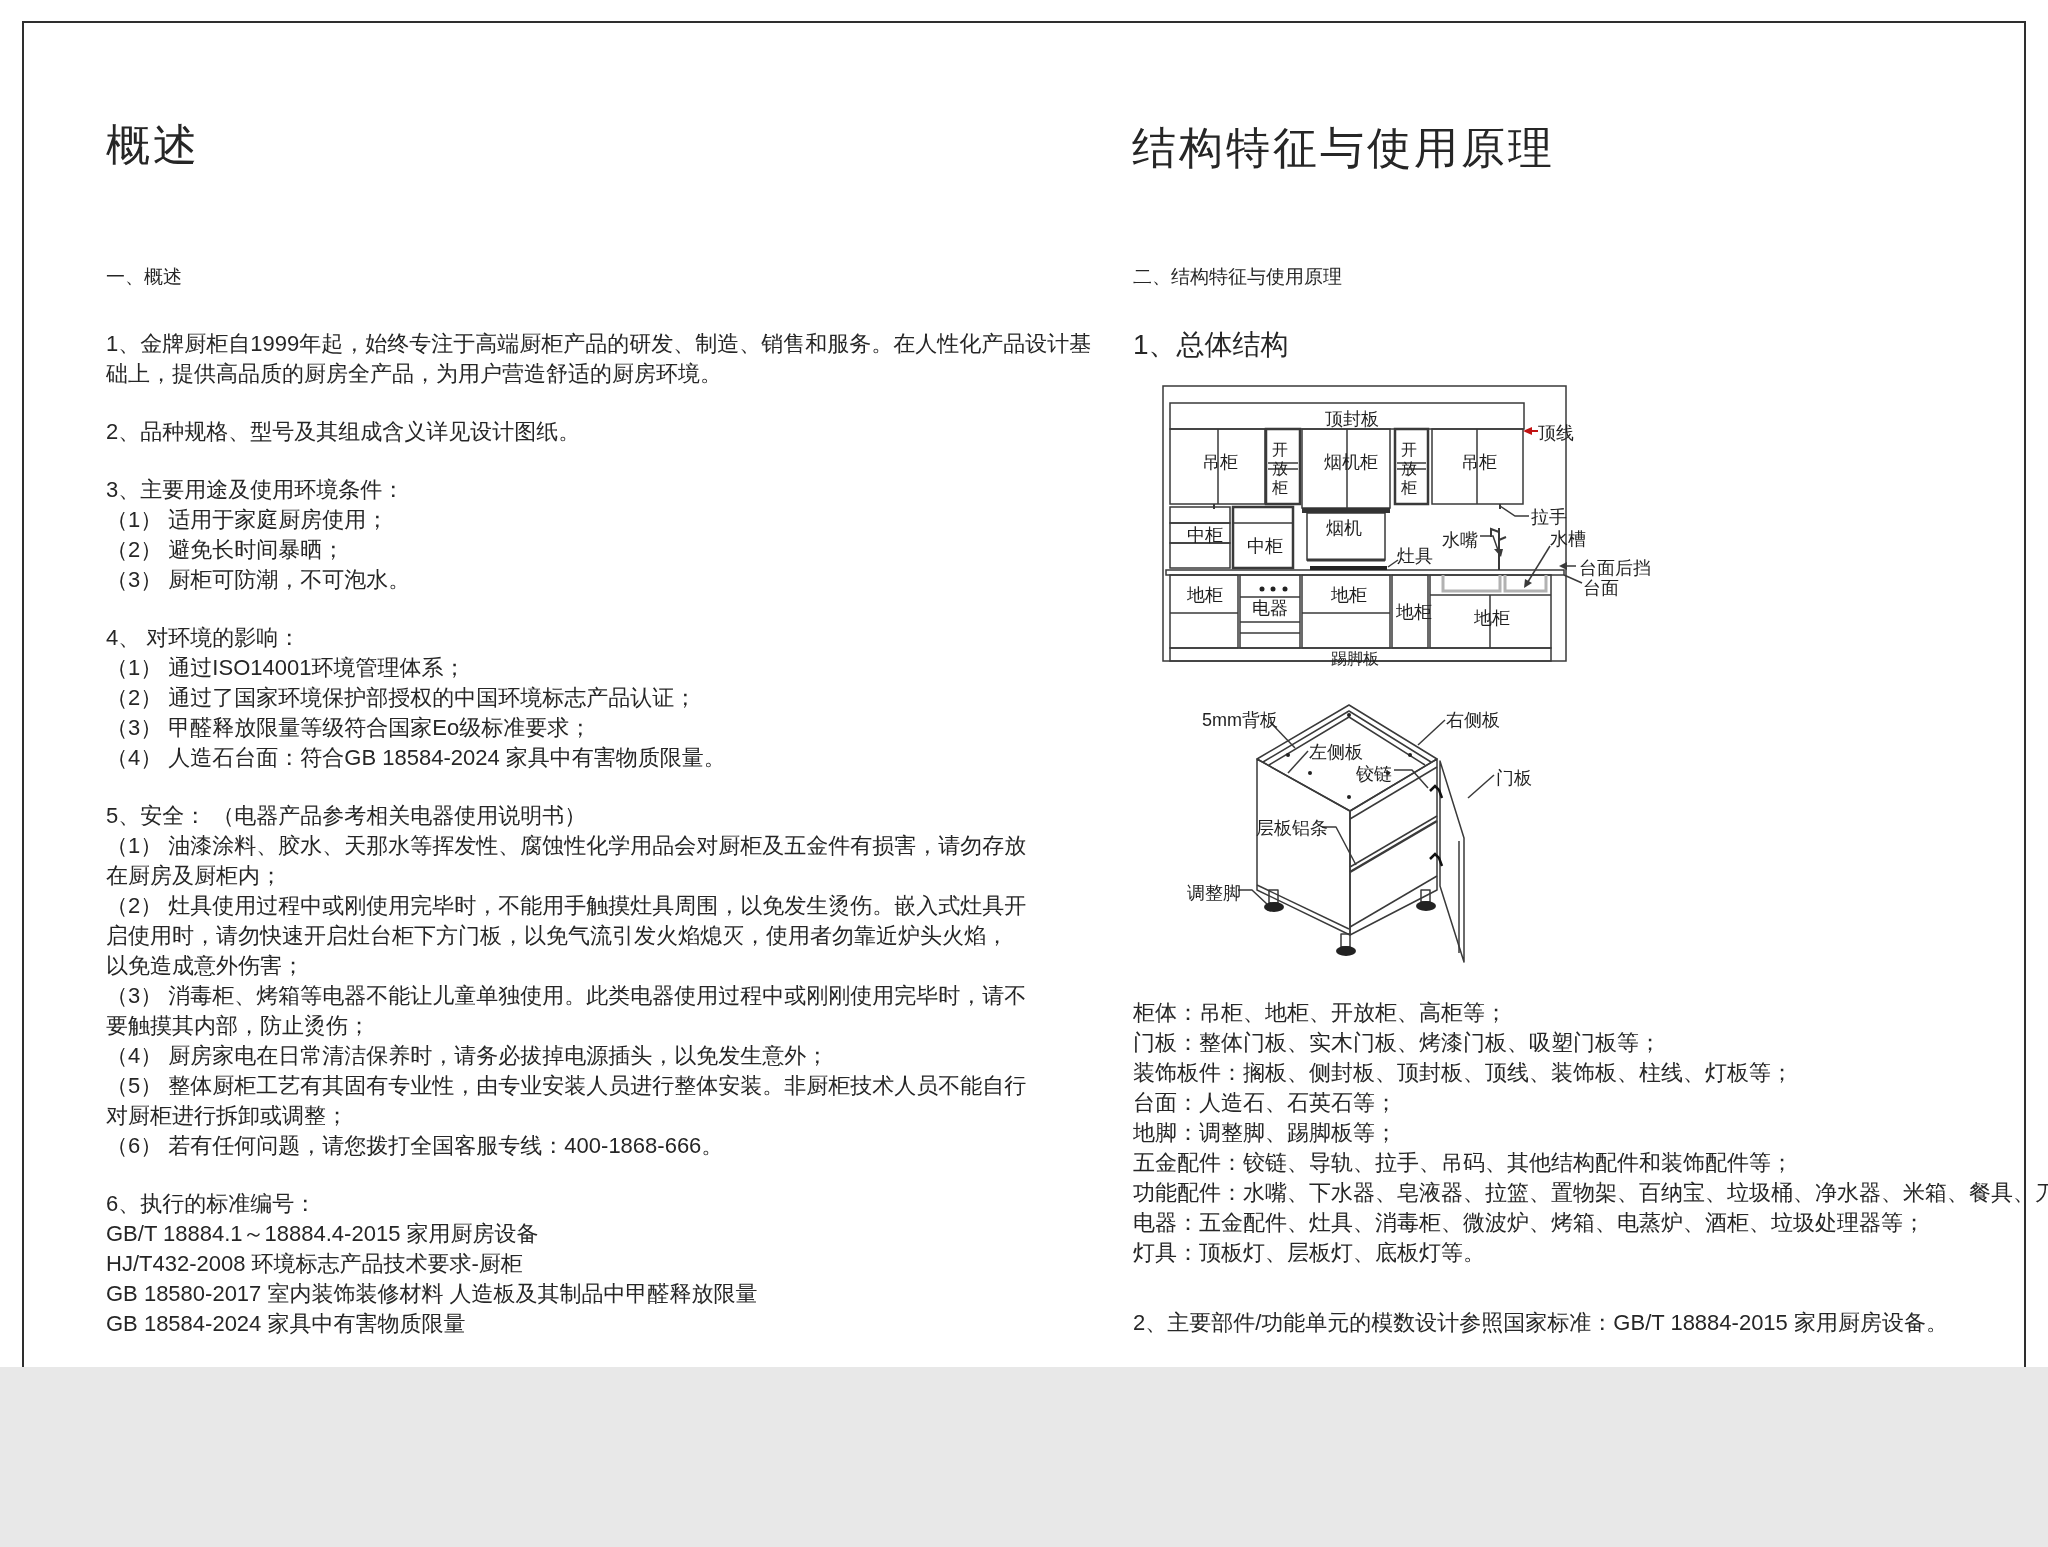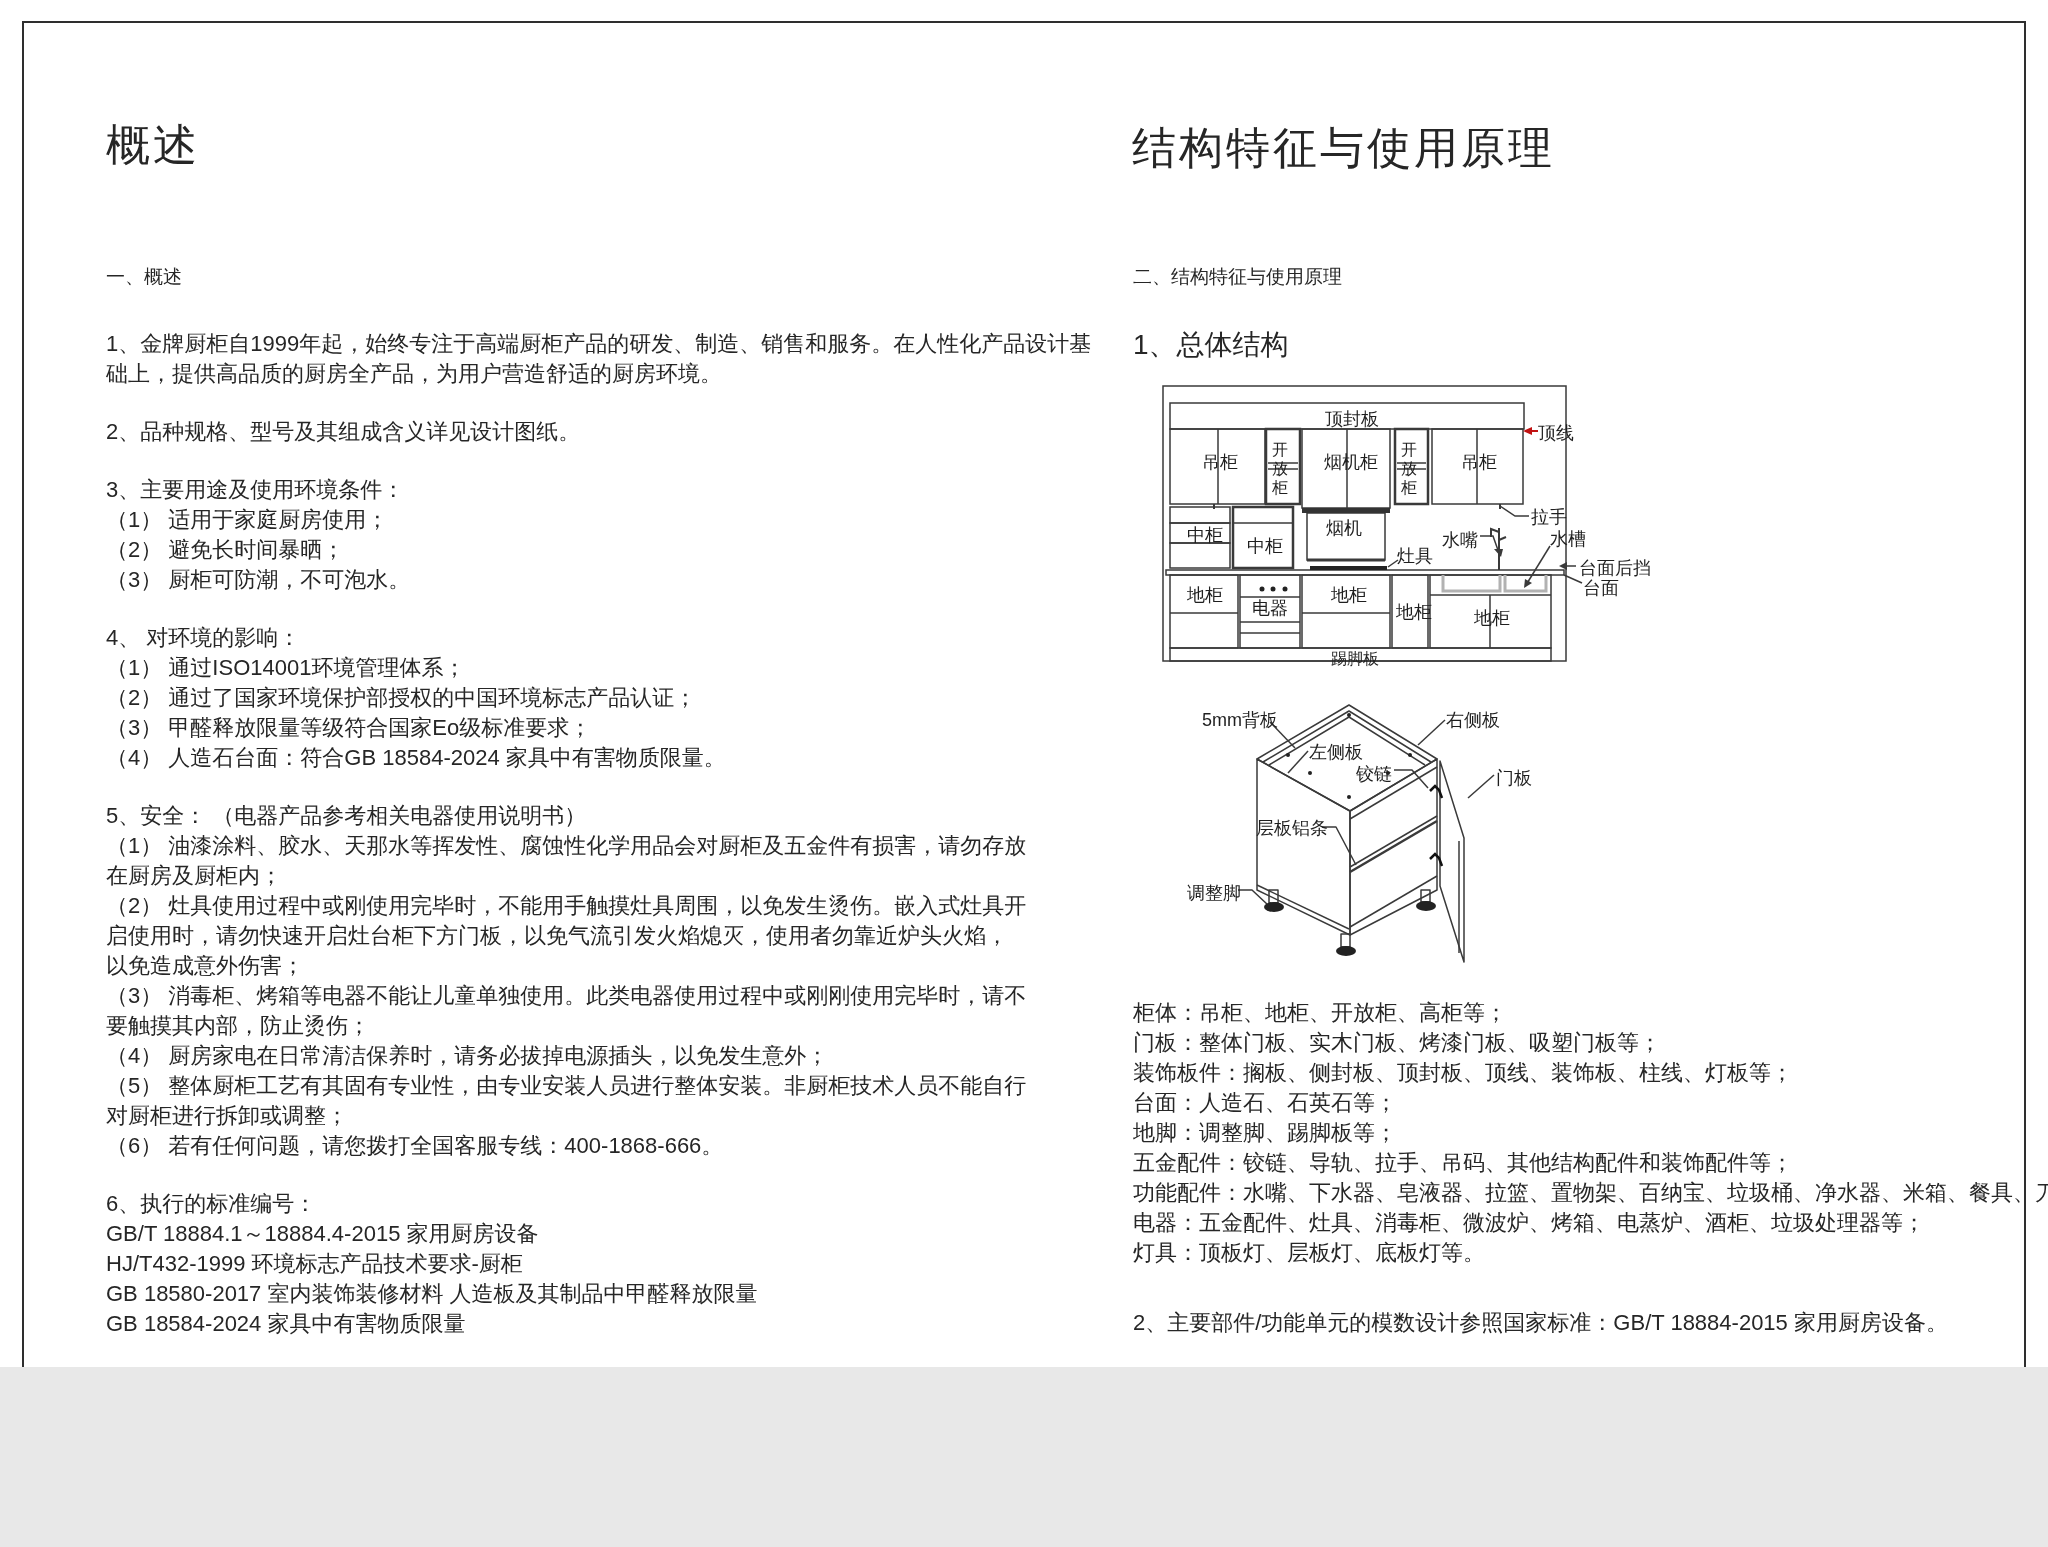--- a/index.html
+++ b/index.html
@@ -64,21 +64,21 @@
         <div class="tline">（3） 消毒柜、烤箱等电器不能让儿童单独使用。此类电器使用过程中或刚刚使用完毕时，请不</div>
         <div class="tline">要触摸其内部，防止烫伤；</div>
         <div class="tline">（4） 厨房家电在日常清洁保养时，请务必拔掉电源插头，以免发生意外；</div>
         <div class="tline">（5） 整体厨柜工艺有其固有专业性，由专业安装人员进行整体安装。非厨柜技术人员不能自行</div>
         <div class="tline">对厨柜进行拆卸或调整；</div>
         <div class="tline">（6） 若有任何问题，请您拨打全国客服专线：400-1868-666。</div>
       </div>
     <div class="block">
         <div class="tline">6、执行的标准编号：</div>
         <div class="tline">GB/T 18884.1～18884.4-2015 家用厨房设备</div>
-        <div class="tline">HJ/T432-1999 环境标志产品技术要求-厨柜</div>
+        <div class="tline">HJ/T432-2008 环境标志产品技术要求-厨柜</div>
         <div class="tline">GB 18580-2017 室内装饰装修材料 人造板及其制品中甲醛释放限量</div>
         <div class="tline">GB 18584-2024 家具中有害物质限量</div>
       </div>
   </div>
 
   <div class="abs col-title" style="left:1132px;top:119px;">结构特征与使用原理</div>
   <div class="abs h2" style="left:1133px;top:264px;">二、结构特征与使用原理</div>
   <div class="abs h3" style="left:1133px;top:326px;">1、总体结构</div>
 
   <svg style="left:1162px;top:385px;" width="505" height="278" viewBox="0 0 505 278">

